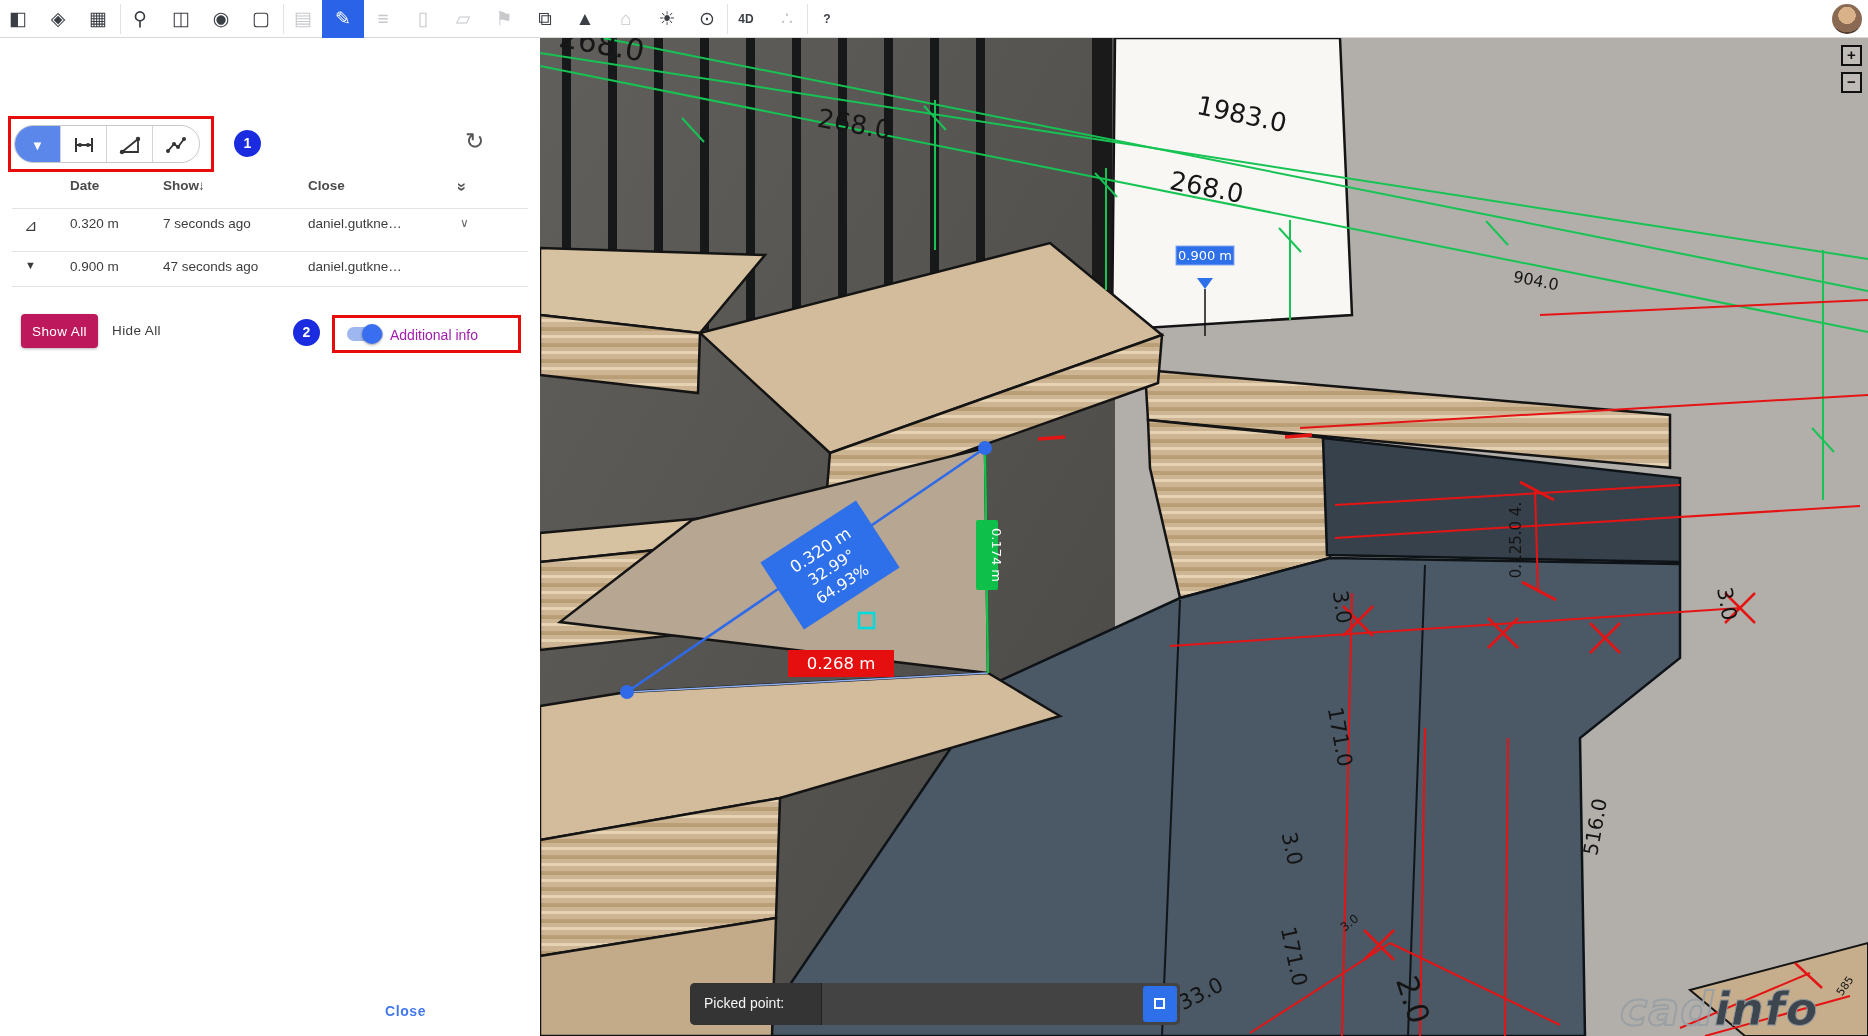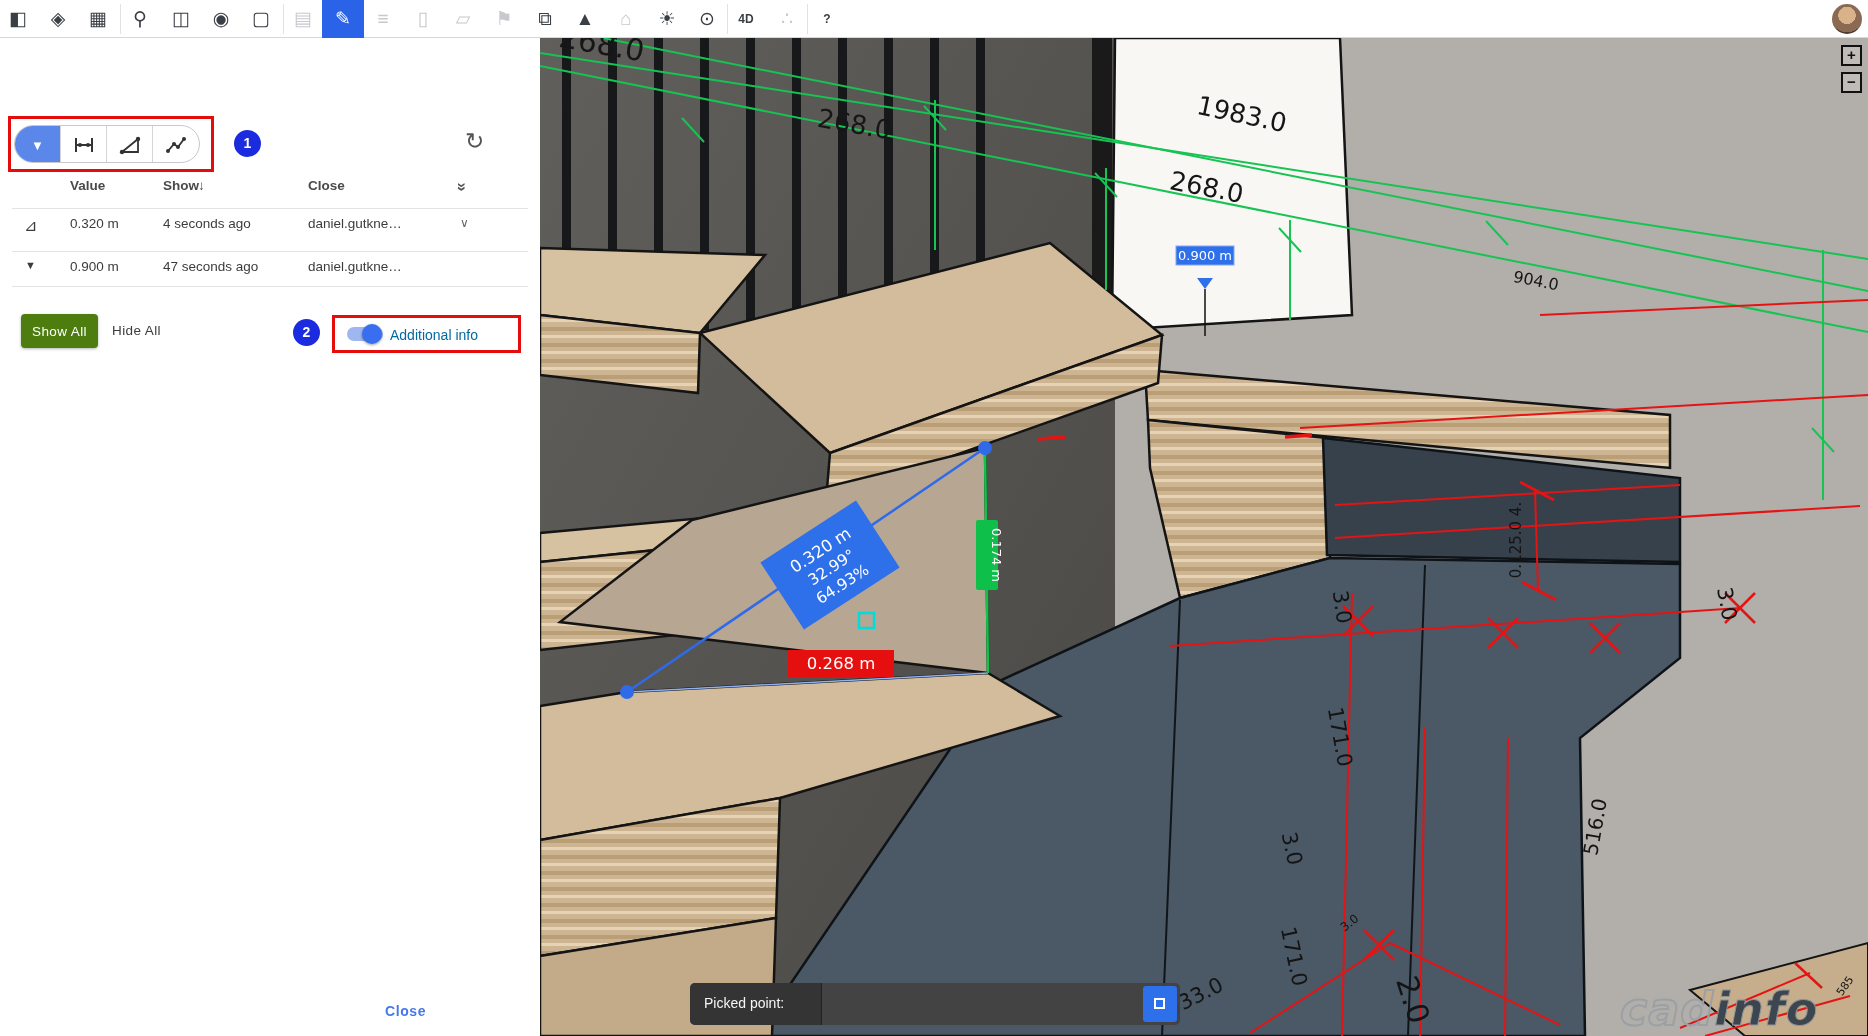--- a/index.html
+++ b/index.html
@@ -42,33 +42,33 @@
   .refresh { position:absolute; left:465px; top:90px; font-size:23px; color:#555;
              cursor:pointer; }
   .thead { position:absolute; top:140px; left:0; width:540px; height:28px;
            font-size:13.5px; font-weight:bold; color:#4a4a4a; }
   .thead span, .trow span { position:absolute; white-space:nowrap; }
   .hr { position:absolute; left:12px; right:12px; height:1px; background:#e3e3e3; }
   .trow { position:absolute; left:0; width:540px; font-size:13.5px; color:#3c3c3c;
           cursor:pointer; }
   .collapse-gl { transform:rotate(90deg); display:inline-block; font-size:16px; color:#555; }
   .btn-showall { position:absolute; left:21px; top:276px; width:77px; height:34px;
-                 background:#4d7c0f; color:#fff; font-size:13.5px; border:none;
+                 background:#be185d; color:#fff; font-size:13.5px; border:none;
                  border-radius:4px; box-shadow:0 1px 3px rgba(0,0,0,.3); cursor:pointer;
                  letter-spacing:.4px; }
   .btn-hideall { position:absolute; left:112px; top:285px; font-size:13.5px; color:#3c3c3c;
                  letter-spacing:.4px; cursor:pointer; }
   .annot-box-2 { position:absolute; left:332px; top:277px; width:189px; height:38px;
                  border:3px solid #e60c0c; pointer-events:none; }
   .toggle-track { position:absolute; left:347px; top:289px; width:36px; height:14px;
                   border-radius:7px; background:#9fb7f0; cursor:pointer; }
   .toggle-knob { position:absolute; left:362px; top:286px; width:20px; height:20px;
                  border-radius:50%; background:#3a6ef0; box-shadow:0 1px 3px rgba(0,0,0,.4);
                  cursor:pointer; }
-  .toggle-label { position:absolute; left:390px; top:289px; font-size:14px; color:#0369a1; }
+  .toggle-label { position:absolute; left:390px; top:289px; font-size:14px; color:#a21caf; }
   .close-btn { position:absolute; left:385px; top:965px; color:#4478ea; font-size:14px;
                font-weight:bold; letter-spacing:.6px; cursor:pointer; }
 
   
   .viewport { position:absolute; left:540px; top:38px; width:1328px; height:998px;
               z-index:10; }
   .viewport svg { display:block; }
   .zoombtn { position:absolute; width:21px; height:21px; border:2.5px solid #101010;
              background:rgba(215,213,210,.35); color:#101010; font-size:15px; font-weight:bold;
              text-align:center; line-height:16px; cursor:pointer; z-index:30; }
@@ -155,32 +155,32 @@
         <circle cx="14" cy="12" r="2" fill="#333"></circle>
           <circle cx="20" cy="4" r="2" fill="#333"></circle>
       </svg>
     </div>
   </div>
   <div class="annot-box-1"></div>
   <div class="badge" style="left:234px; top:92px;">1</div>
   <div class="refresh">↻</div>
 
   <div class="thead">
-    <span style="left:70px">Value</span>
+    <span style="left:70px">Date</span>
     <span style="left:163px">Show</span>
     <span style="left:198px; font-weight:normal;">↓</span>
     <span style="left:308px">Close</span>
     <span style="left:458px"><i class="collapse-gl" style="font-style:normal;">»</i></span>
   </div>
   <div class="hr" style="top:170px"></div>
 
   <div class="trow" style="top:178px; height:35px;">
     <span style="left:24px; font-size:16px;">⊿</span>
     <span style="left:70px">0.320 m</span>
-    <span style="left:163px">4 seconds ago</span>
+    <span style="left:163px">7 seconds ago</span>
     <span style="left:308px">daniel.gutkne…</span>
     <span style="left:460px; color:#666; font-size:12px;">∨</span>
   </div>
   <div class="hr" style="top:213px"></div>
 
   <div class="trow" style="top:221px; height:30px;">
     <span style="left:25px; font-size:11px;">▼</span>
     <span style="left:70px">0.900 m</span>
     <span style="left:163px">47 seconds ago</span>
     <span style="left:308px">daniel.gutkne…</span>

